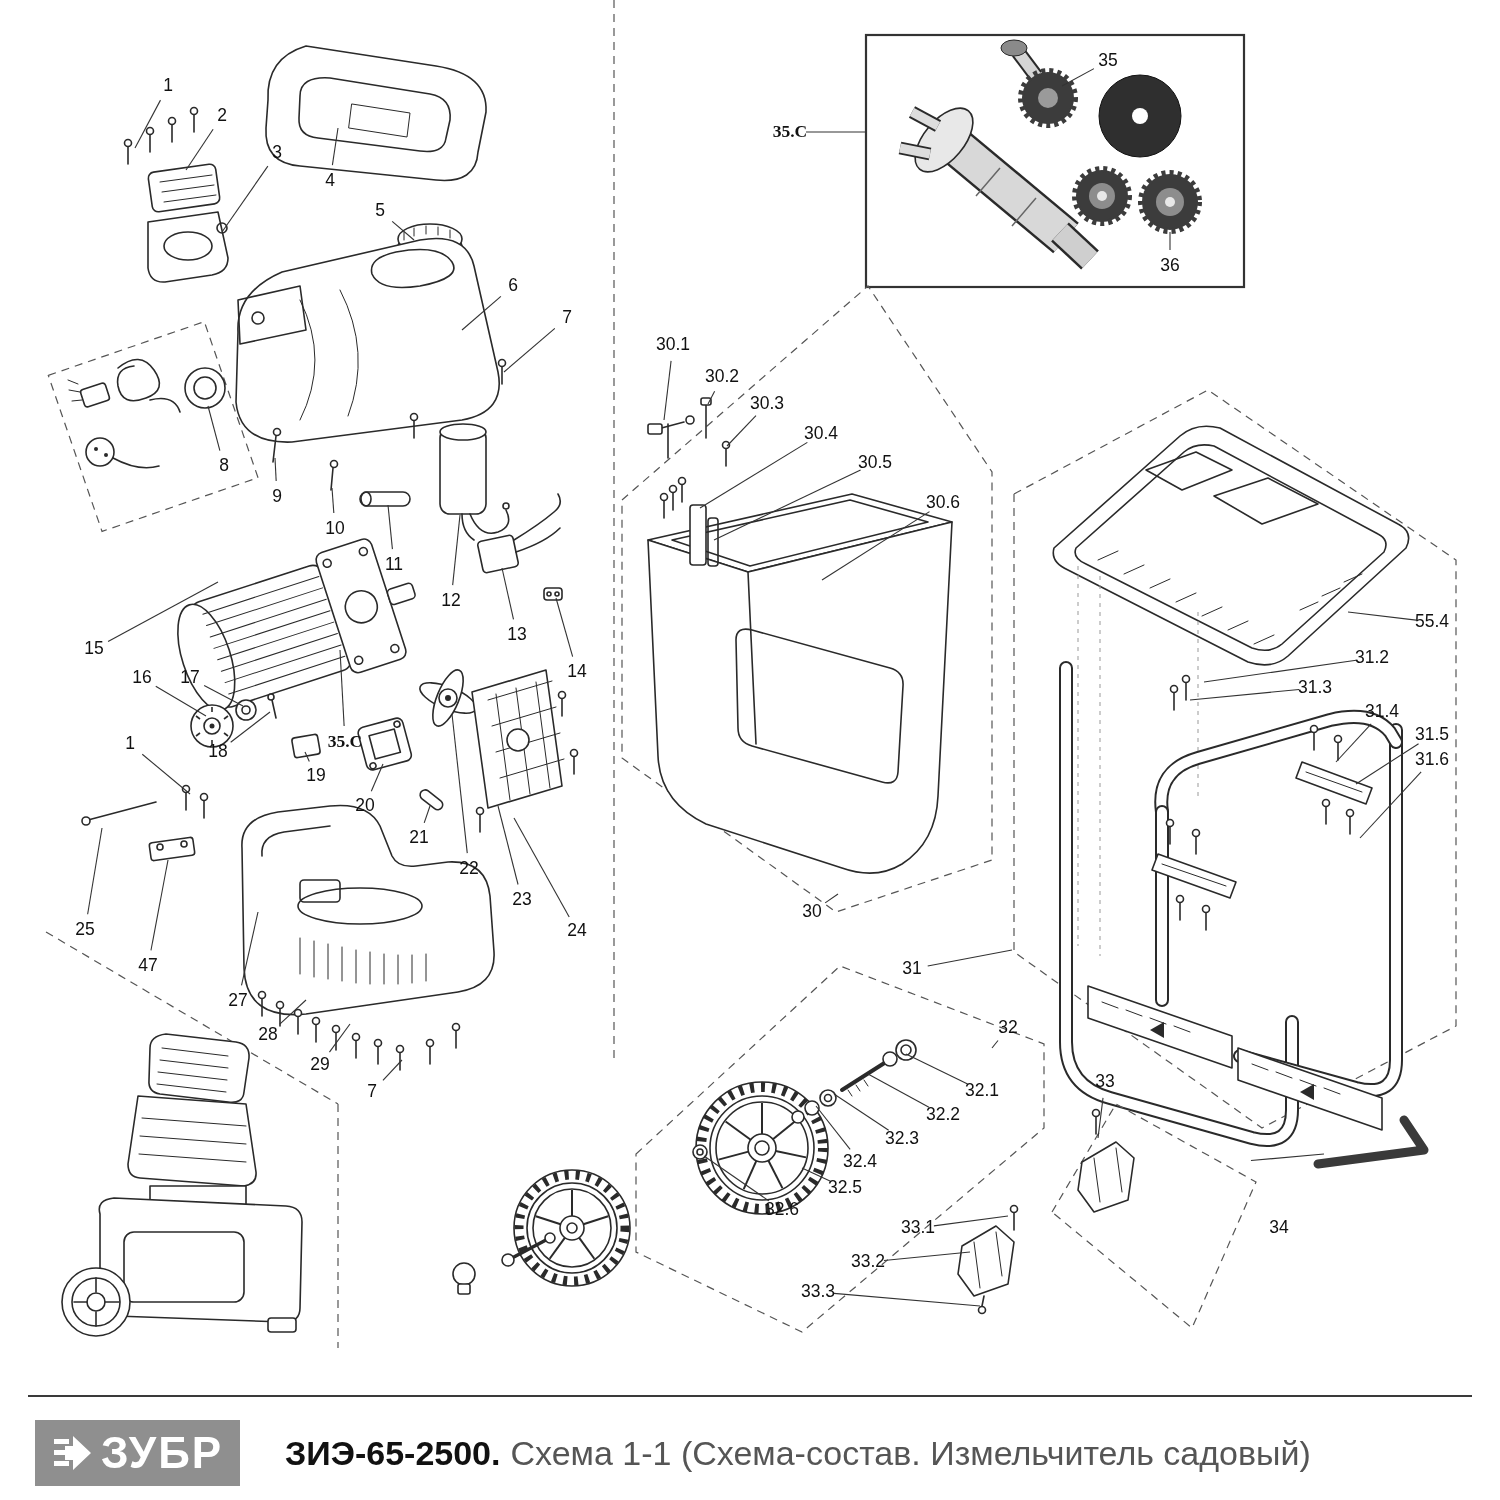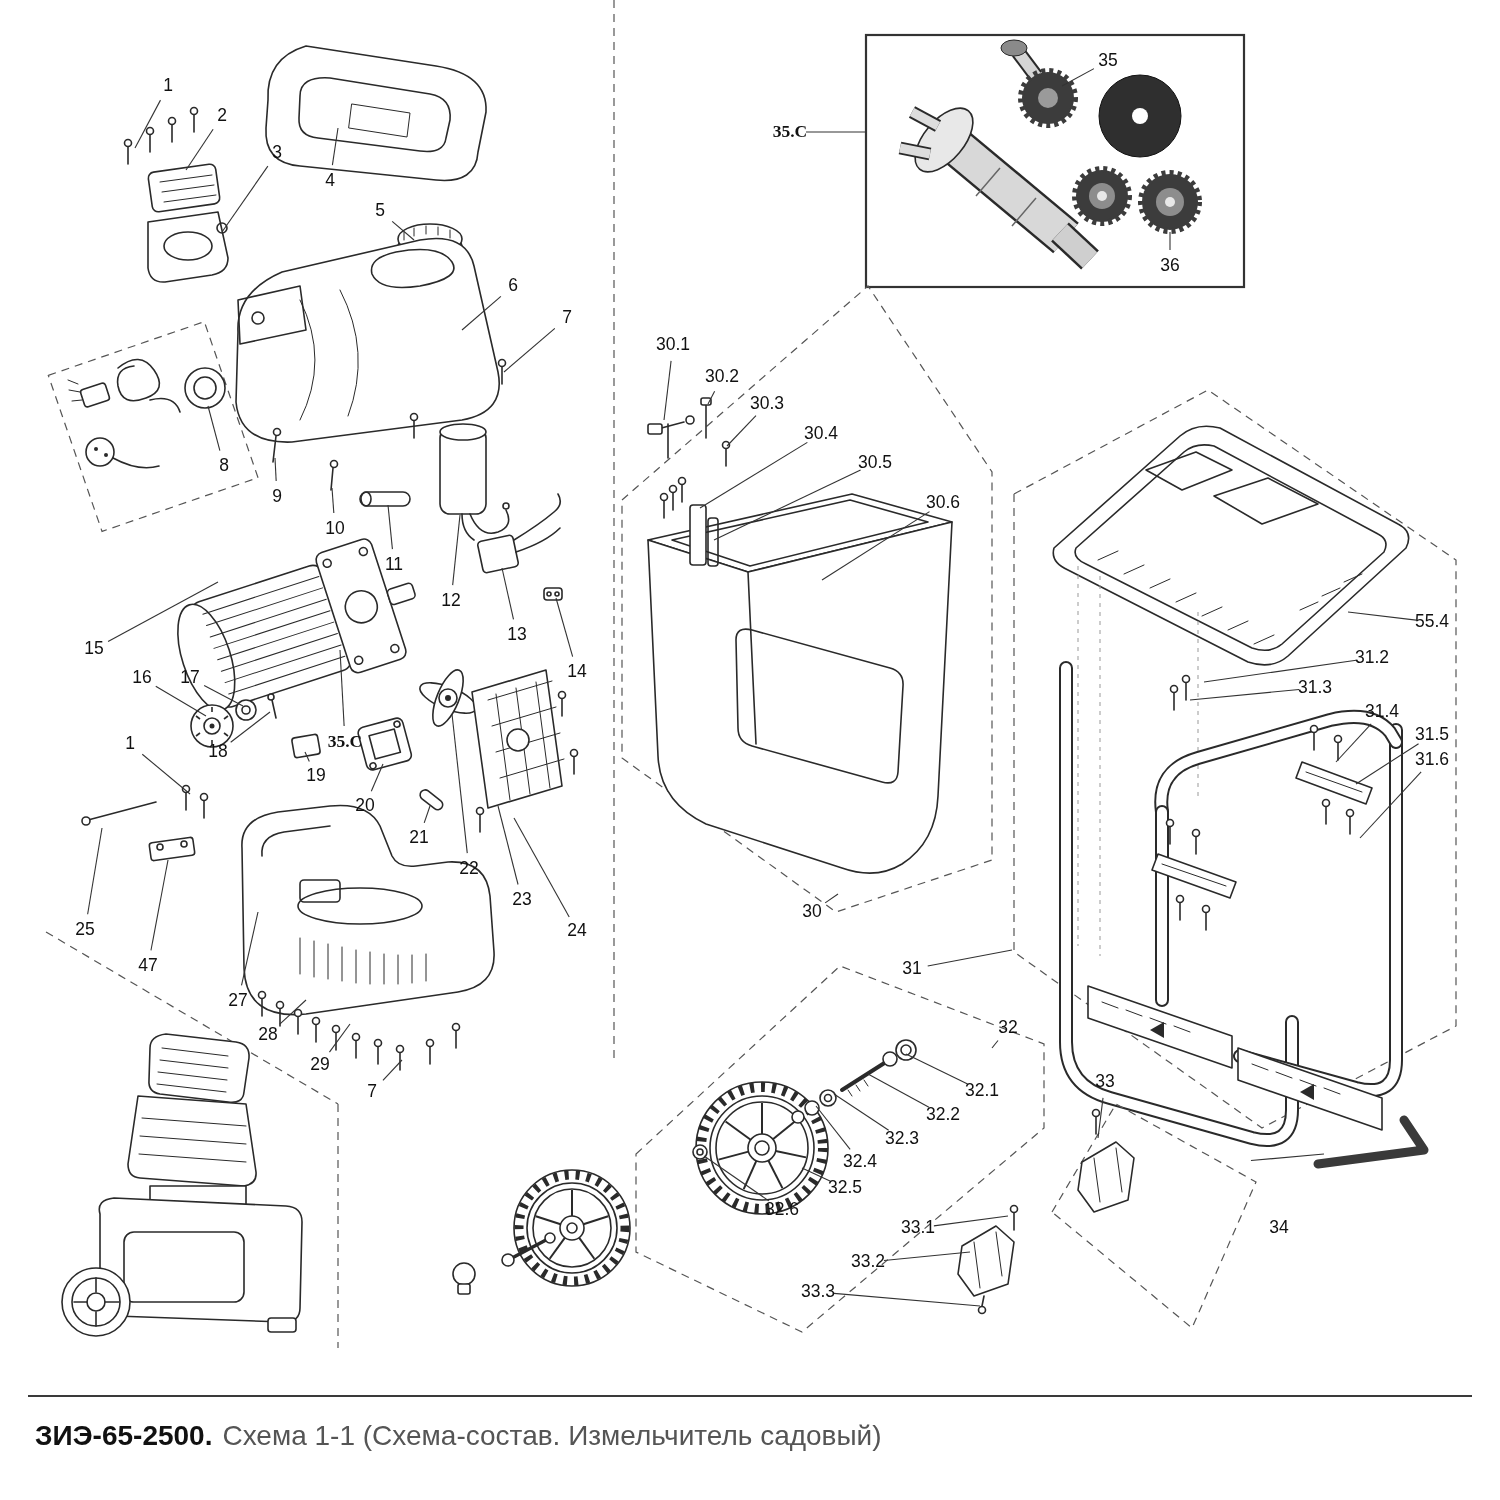--- a/index.html
+++ b/index.html
@@ -17,21 +17,21 @@
   .thin{stroke-width:1;}
   .dash{fill:none;stroke:#555;stroke-width:1.2;stroke-dasharray:8 6;}
   .guide{fill:none;stroke:#999;stroke-width:1;stroke-dasharray:4 5;}
   .tube{fill:none;stroke:#2a2a2a;stroke-width:14;stroke-linecap:round;stroke-linejoin:round;}
   .tubein{fill:none;stroke:#fff;stroke-width:10;stroke-linecap:round;stroke-linejoin:round;}
   .footer-rule{position:absolute;left:28px;right:28px;top:1395px;border-top:2px solid #3a3a3a;}
   .footer{position:absolute;left:35px;top:1420px;display:flex;align-items:center;gap:45px;}
   .logo{width:205px;height:66px;background:#8f8f8f;display:flex;align-items:center;
         justify-content:center;gap:9px;}
   .logo-text{color:#fff;font-weight:700;font-size:44px;letter-spacing:2px;}
-  .title{font-size:28px;color:#555;text-align:center;}
+  .title{font-size:34px;color:#555;text-align:center;}
   .title .model{font-weight:700;color:#111;margin-right:10px;}
 </style>
 </head>
 <body>
 
 <div class="page">
 
 <svg class="art" width="1500" height="1500" viewBox="0 0 1500 1500">
   <defs>
     <g id="scr">
@@ -542,18 +542,25 @@
       <span class="callout" style="left: 1382px; top: 712px;">31.4</span>
       <span class="callout" style="left: 1432px; top: 735px;">31.5</span>
       <span class="callout" style="left: 1432px; top: 760px;">31.6</span>
       <span class="callout" style="left: 1108px; top: 61px;">35</span>
       <span class="callout bold" style="left: 790px; top: 132px;">35.C</span>
       <span class="callout" style="left: 1170px; top: 266px;">36</span>
     </div>
 
 <div class="footer-rule"></div>
 <div class="footer">
+  <div class="logo">
+    <svg width="40" height="36" viewBox="0 0 40 36">
+      <path fill="#fff" d="M2,4 h15 v5 h-15 z M2,15 h15 v5 h-15 z M2,26 h15 v5 h-15 z"></path>
+      <polygon fill="#fff" points="21,1 39,18 21,35 21,25 13,25 13,11 21,11"></polygon>
+    </svg>
+    <span class="logo-text">ЗУБР</span>
+  </div>
   <div class="title">
     <span class="model">ЗИЭ-65-2500.</span><span>Схема 1-1 (Схема-состав. Измельчитель садовый)</span>
   </div>
 </div>
 
 </div>
 
 </body></html>

